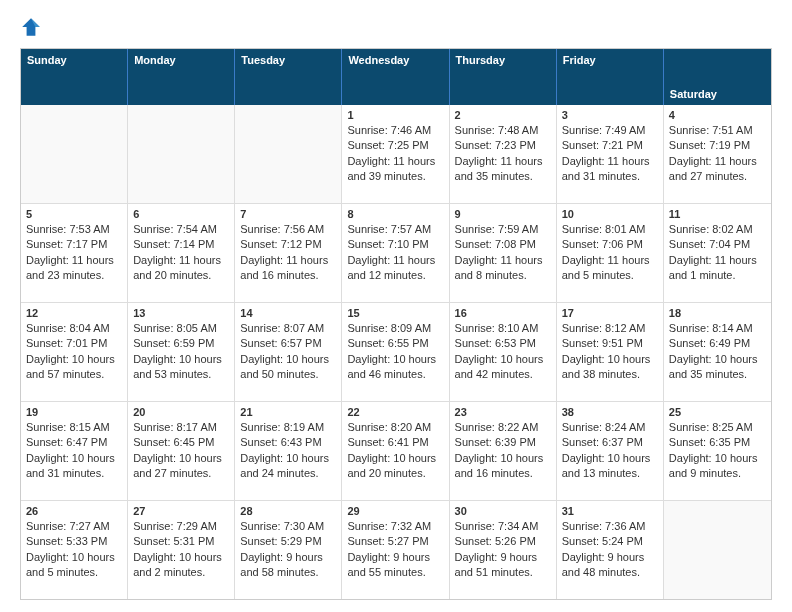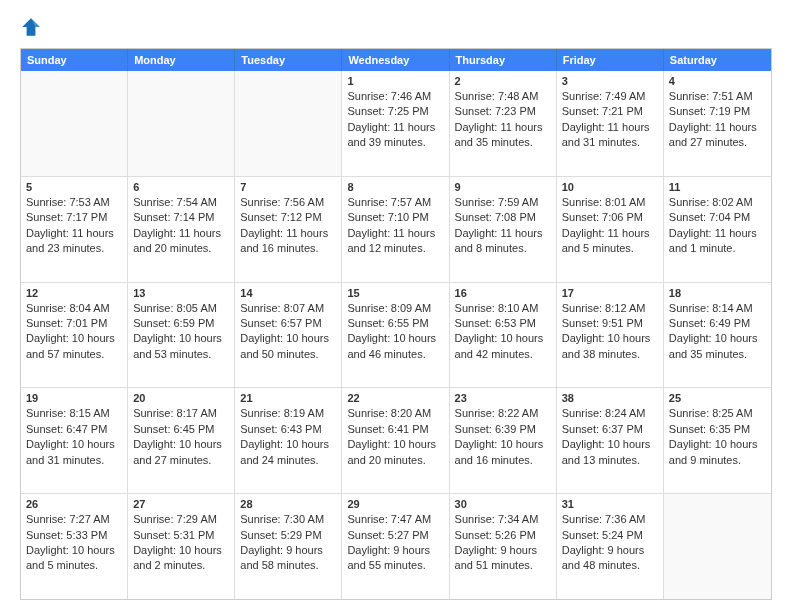--- a/index.html
+++ b/index.html
@@ -47,31 +47,31 @@
     }
     .calendar {
       flex: 1;
       display: flex;
       flex-direction: column;
       border: 1px solid #ccc;
     }
     .day-headers {
       display: grid;
       grid-template-columns: repeat(7, 1fr);
-      background: #3b82f6;
+      background: #0c4a6e;
     }
     .day-header {
       color: white;
       font-size: 11px;
       font-weight: bold;
       padding: 5px 6px;
       text-align: left;
       border-right: 1px solid #3a7bc8;
     }
-    .day-header:last-child { border-right: none; }
+    .day-header:last-child { border-right: none; margin-top: 34px; }
     .weeks {
       flex: 1;
       display: flex;
       flex-direction: column;
     }
     .week-row {
       display: grid;
       grid-template-columns: repeat(7, 1fr);
       flex: 1;
       border-top: 1px solid #ddd;
@@ -335,21 +335,21 @@
           </div>
           <div class="day-cell">
             <span class="day-num">28</span>
             <div class="day-info">Sunrise: 7:30 AM
 Sunset: 5:29 PM
 Daylight: 9 hours
 and 58 minutes.</div>
           </div>
           <div class="day-cell">
             <span class="day-num">29</span>
-            <div class="day-info">Sunrise: 7:47 AM
+            <div class="day-info">Sunrise: 7:32 AM
 Sunset: 5:27 PM
 Daylight: 9 hours
 and 55 minutes.</div>
           </div>
           <div class="day-cell">
             <span class="day-num">30</span>
             <div class="day-info">Sunrise: 7:34 AM
 Sunset: 5:26 PM
 Daylight: 9 hours
 and 51 minutes.</div>

